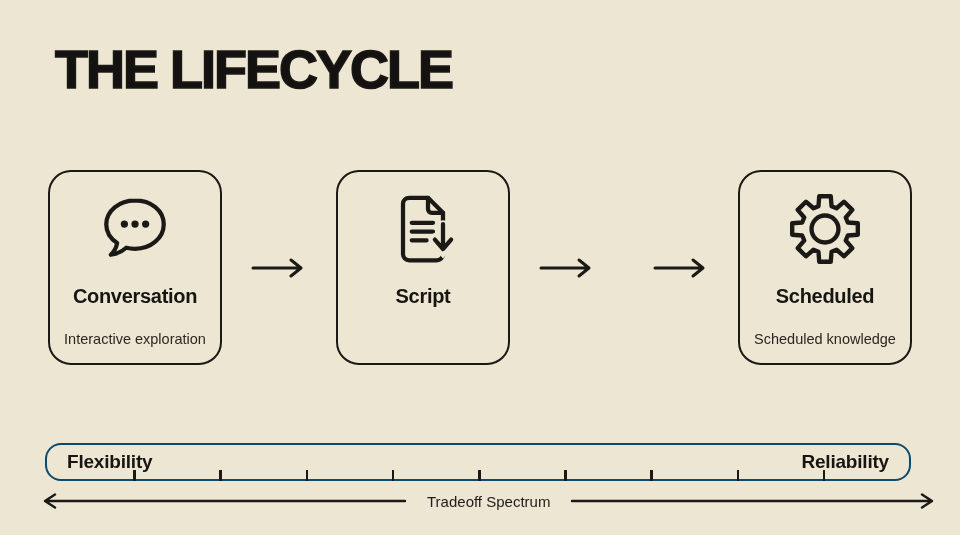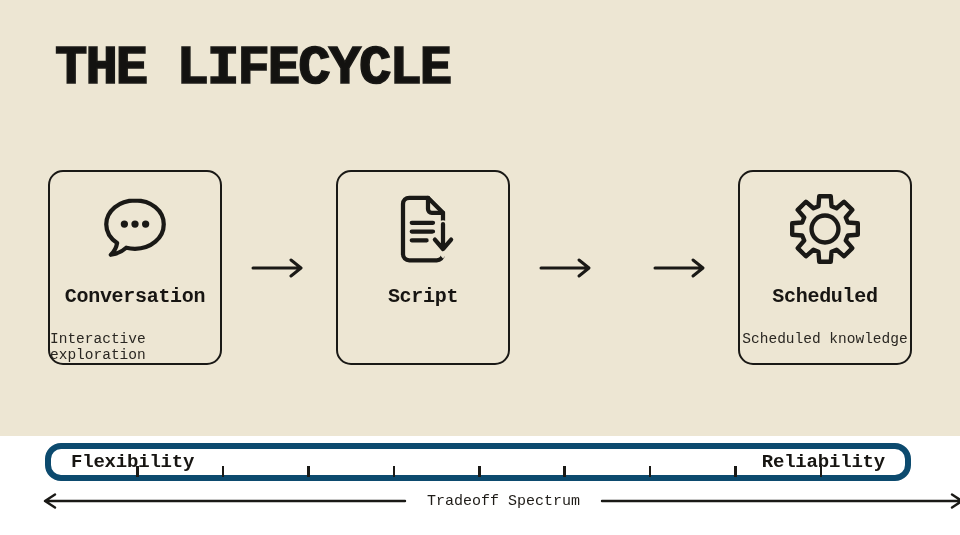--- a/index.html
+++ b/index.html
@@ -1,42 +1,41 @@
 <!DOCTYPE html>
 <html><head>
 <meta charset="utf-8">
 <style>
   * { margin:0; padding:0; box-sizing:border-box; }
   html,body { width:960px; height:535px; overflow:hidden; }
   body { font-family:"Liberation Sans", sans-serif; }
 
   .page {
     position:relative;
-    width:960px; height:436px;
+    width:960px; height:535px;
     background:#EDE6D3;
     color:#1A1916;
-    font-family:Liberation Mono, monospace;
   }
 
   
   .page-title {
     position:absolute; left:55px; top:38px;
     font-size:54px; font-weight:800; letter-spacing:-2px;
     -webkit-text-stroke:1.6px #1A1916;
     color:#131210;
   }
 
   
   .stage-row {
     position:absolute; left:48px; top:170px; width:864px; height:195px;
     display:flex; align-items:stretch; justify-content:space-between;
   }
   .stage-card {
     width:174px; height:195px;
-    border:2.5px solid #1A1916; border-radius:15px;
+    border:2.5px solid #1A1916; border-radius:23px;
     background:transparent;
     display:flex; flex-direction:column; align-items:center;
     padding-top:15px;
   }
   .stage-icon-wrap {
     height:84px; display:flex; align-items:center; justify-content:center;
   }
   .stage-icon-wrap svg { display:block; }
   .stage-title {
     margin-top:14px;
@@ -50,21 +49,21 @@
   }
   .flow-arrow {
     flex:1; align-self:center;
     display:flex; align-items:center; justify-content:center;
     height:26px;
   }
 
   
   .spectrum-bar {
     position:absolute; left:45px; top:443px; width:866px; height:38px;
-    border:6px solid #0c4a6e; border-radius:16px;
+    border:2px solid #0c4a6e; border-radius:16px;
     display:flex; align-items:center; justify-content:space-between;
     padding:0 20px;
   }
   .spectrum-label {
     font-size:19px; font-weight:700; letter-spacing:-0.2px; color:#171512;
   }
   .spectrum-tick {
     position:absolute; bottom:-2px; width:2.5px; height:11px;
     background:#1A1916;
   }

